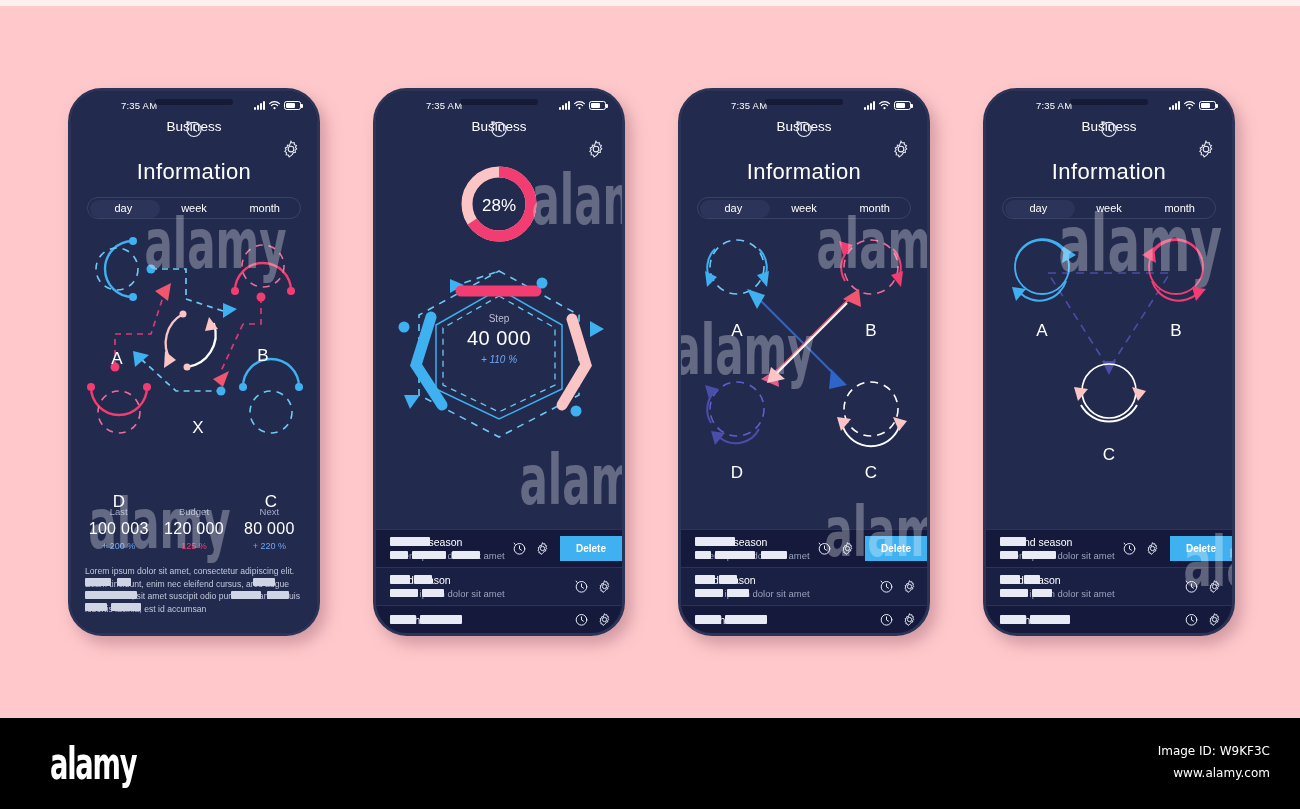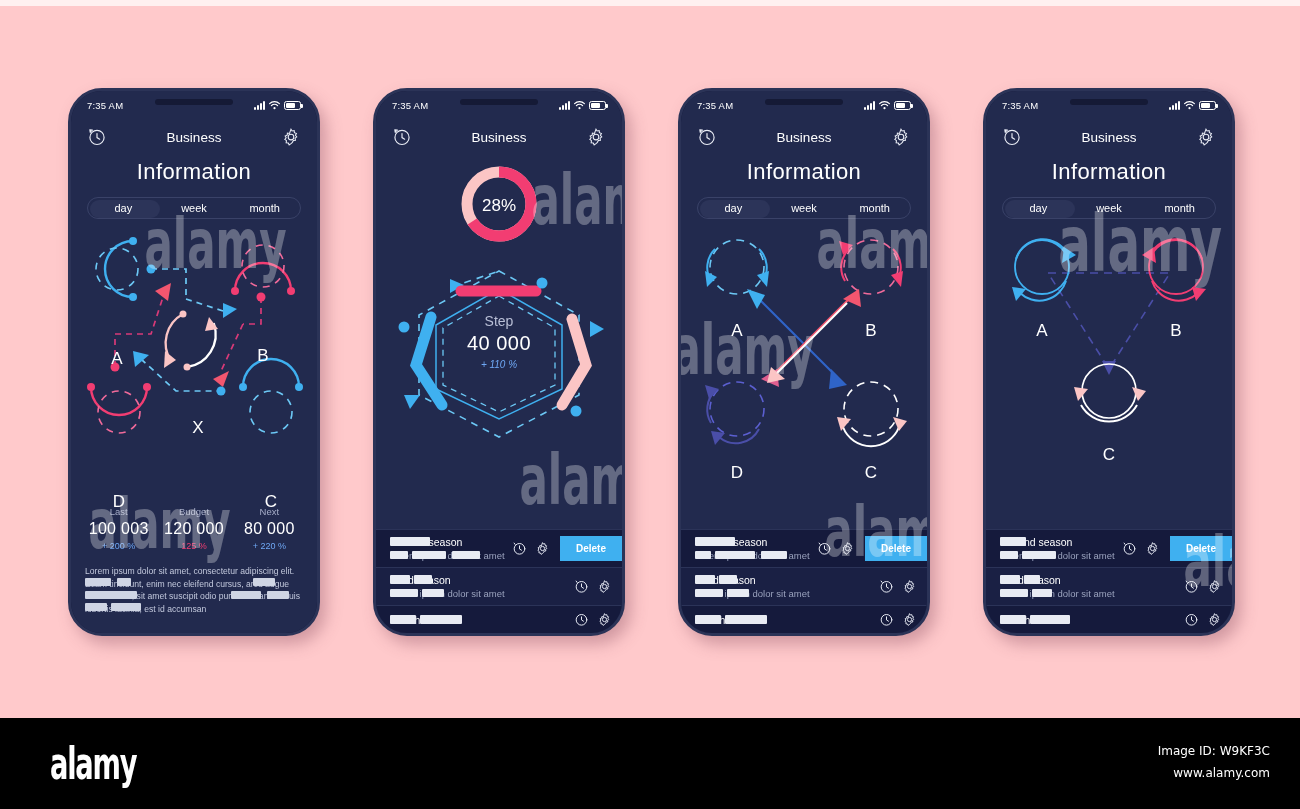--- a/index.html
+++ b/index.html
@@ -36,35 +36,35 @@
   .phone-inner { position:absolute; inset:0; background:#222a4e; border-radius:31px; overflow:hidden; }
   #p1 { left:68px; }
   #p2 { left:373px; }
   #p3 { left:678px; }
   #p4 { left:983px; }
 
   .statusbar {
     position:relative; height:28px; display:flex; align-items:center;
     padding:0 16px; color:#ffffff;
   }
-  .stat-time { font-size:9.5px; letter-spacing:0.2px; }
+  .stat-time { font-size:9.5px; letter-spacing:0.2px;margin-left:34px; }
   .notch {
     position:absolute; left:50%; top:8px; transform:translateX(-50%);
     width:78px; height:6px; border-radius:4px; background:#151a36;
   }
   .stat-right { margin-left:auto; display:flex; align-items:flex-end; gap:4px; }
   .bars { display:flex; align-items:flex-end; gap:1px; height:9px; }
   .bars i { display:block; width:2px; background:#fff; border-radius:1px; }
   .bars i:nth-child(1){height:3px}.bars i:nth-child(2){height:5px}
   .bars i:nth-child(3){height:7px}.bars i:nth-child(4){height:9px}
   .batt { width:17px; height:9px; border:1.2px solid #fff; border-radius:2.5px; position:relative; }
   .batt::after { content:""; position:absolute; right:-3px; top:2.5px; width:1.6px; height:4px; background:#fff; border-radius:0 1px 1px 0; }
   .batt span { position:absolute; left:1px; top:1px; bottom:1px; width:9px; background:#fff; border-radius:1px; display:block; }
 
-  .navbar { height:36px; display:flex; align-items:center; padding:0 16px; position:relative; }
+  .navbar { height:36px; display:flex; align-items:center; padding:0 16px; position:relative;flex-direction:column; }
   .nav-title { position:absolute; left:0; right:0; text-align:center; color:#ffffff; font-size:13.5px; font-weight:400; }
   .nav-icon { width:20px; height:20px; color:#e9ecf5; position:relative; z-index:2; }
   .nav-icon.right { margin-left:auto; }
   .nav-icon svg { display:block; width:20px; height:20px; }
 
   .page-title { text-align:center; color:#ffffff; font-size:22px; font-weight:400; letter-spacing:0.4px; margin-top:4px; }
 
   .segmented {
     margin:12px 16px 0; height:22px; border-radius:11px;
     border:1px solid #3a4268; display:flex; align-items:center; position:relative;
@@ -97,21 +97,21 @@
   
   .donuts { display:flex; justify-content:center; gap:22px; margin-top:6px; }
   .donut { position:relative; }
   .donut .pct {
     position:absolute; inset:0; display:flex; align-items:center; justify-content:center;
     color:#ffffff; font-size:17px;
   }
 
   .hexwrap { position:relative; height:185px; margin-top:4px; }
   .hex-center { position:absolute; left:0; right:0; top:58px; text-align:center; }
-  .hex-center .s1 { color:#b9bfd6; font-size:14px; }
+  .hex-center .s1 { color:#b9bfd6; font-size:10px; }
   .hex-center .s2 { color:#ffffff; font-size:20px; margin-top:3px; letter-spacing:0.5px; }
   .hex-center .s3 { font-size:10px; margin-top:4px;font-style:italic; }
 
   
   .season-head { padding:6px 14px 8px; display:flex; align-items:flex-end; }
   .season-head .t { color:#ffffff; font-size:11px; }
   .season-head .s { color:#9aa2bd; font-size:10px; margin-top:2px; }
   .season-head .icons { margin-left:auto; display:flex; gap:8px; align-items:center; }
   .season-head .icons svg { width:15px; height:15px; display:block; }
 

